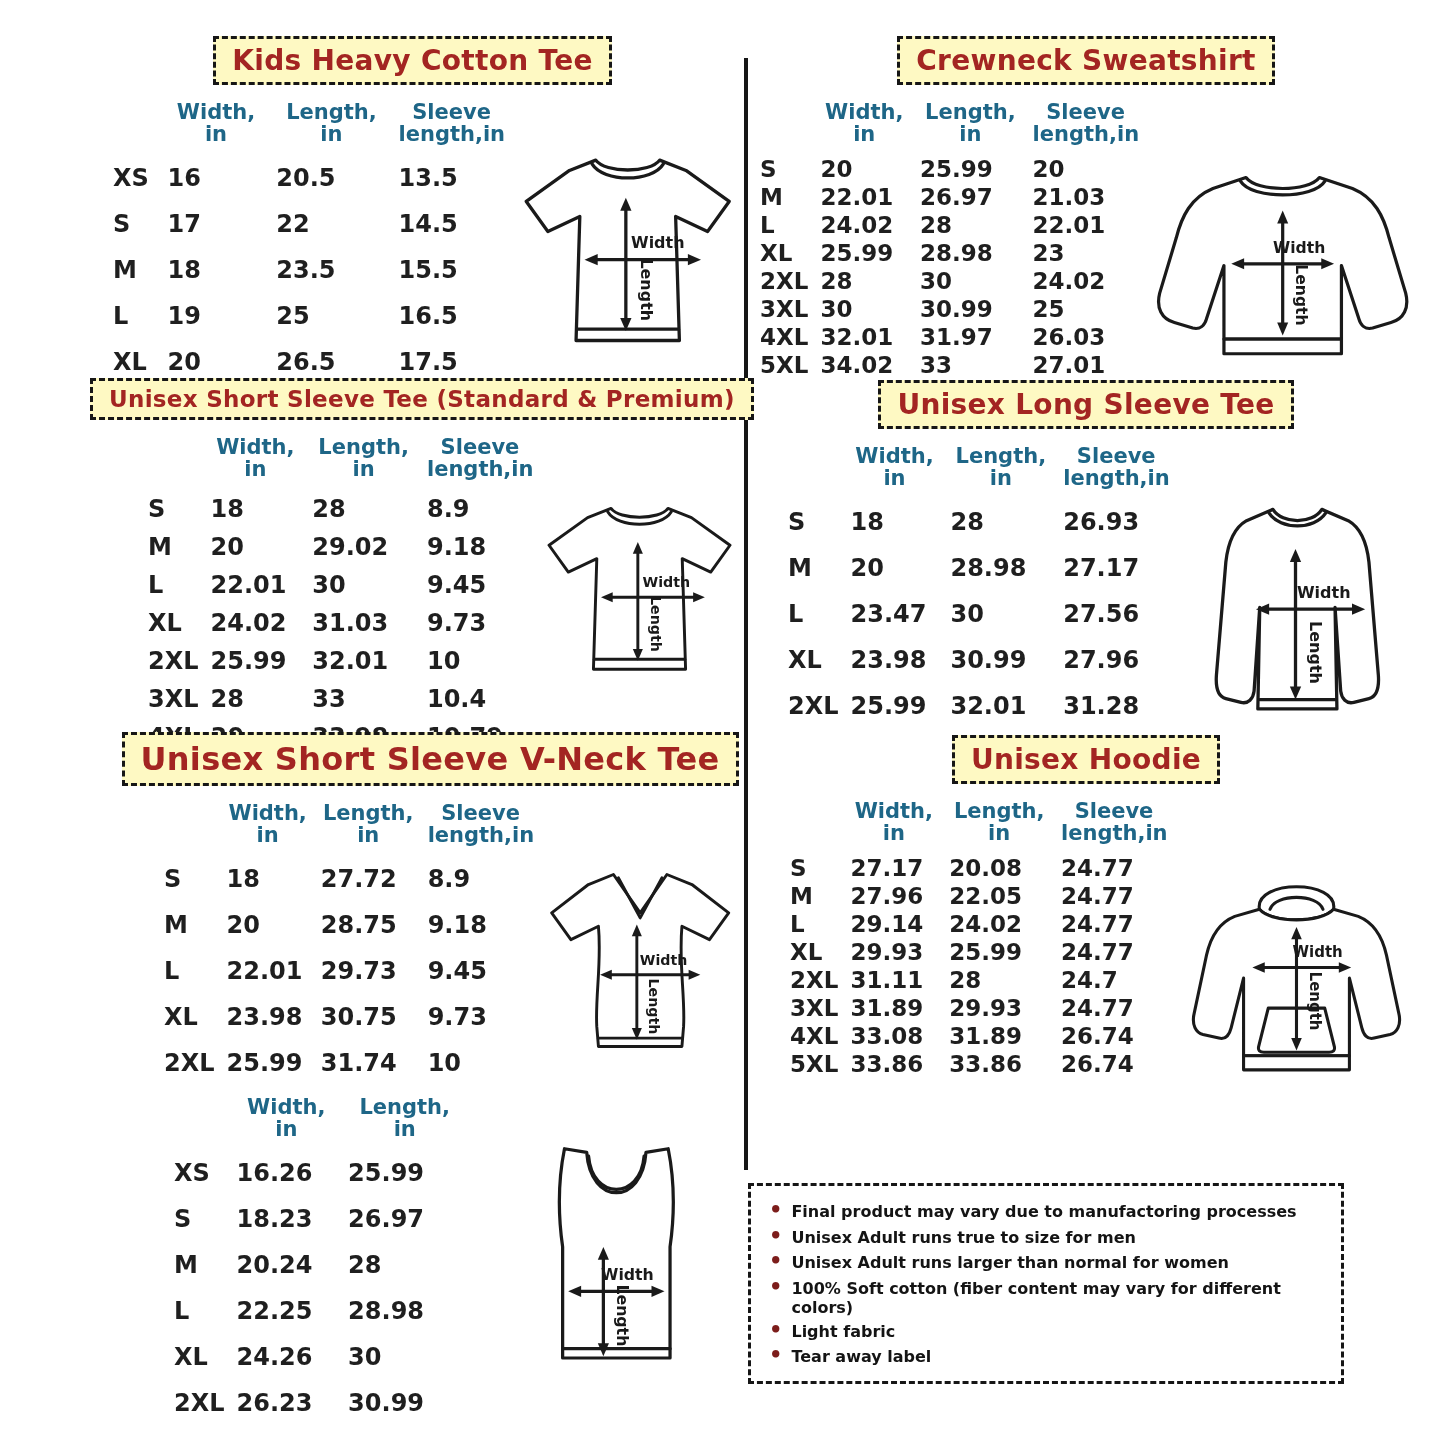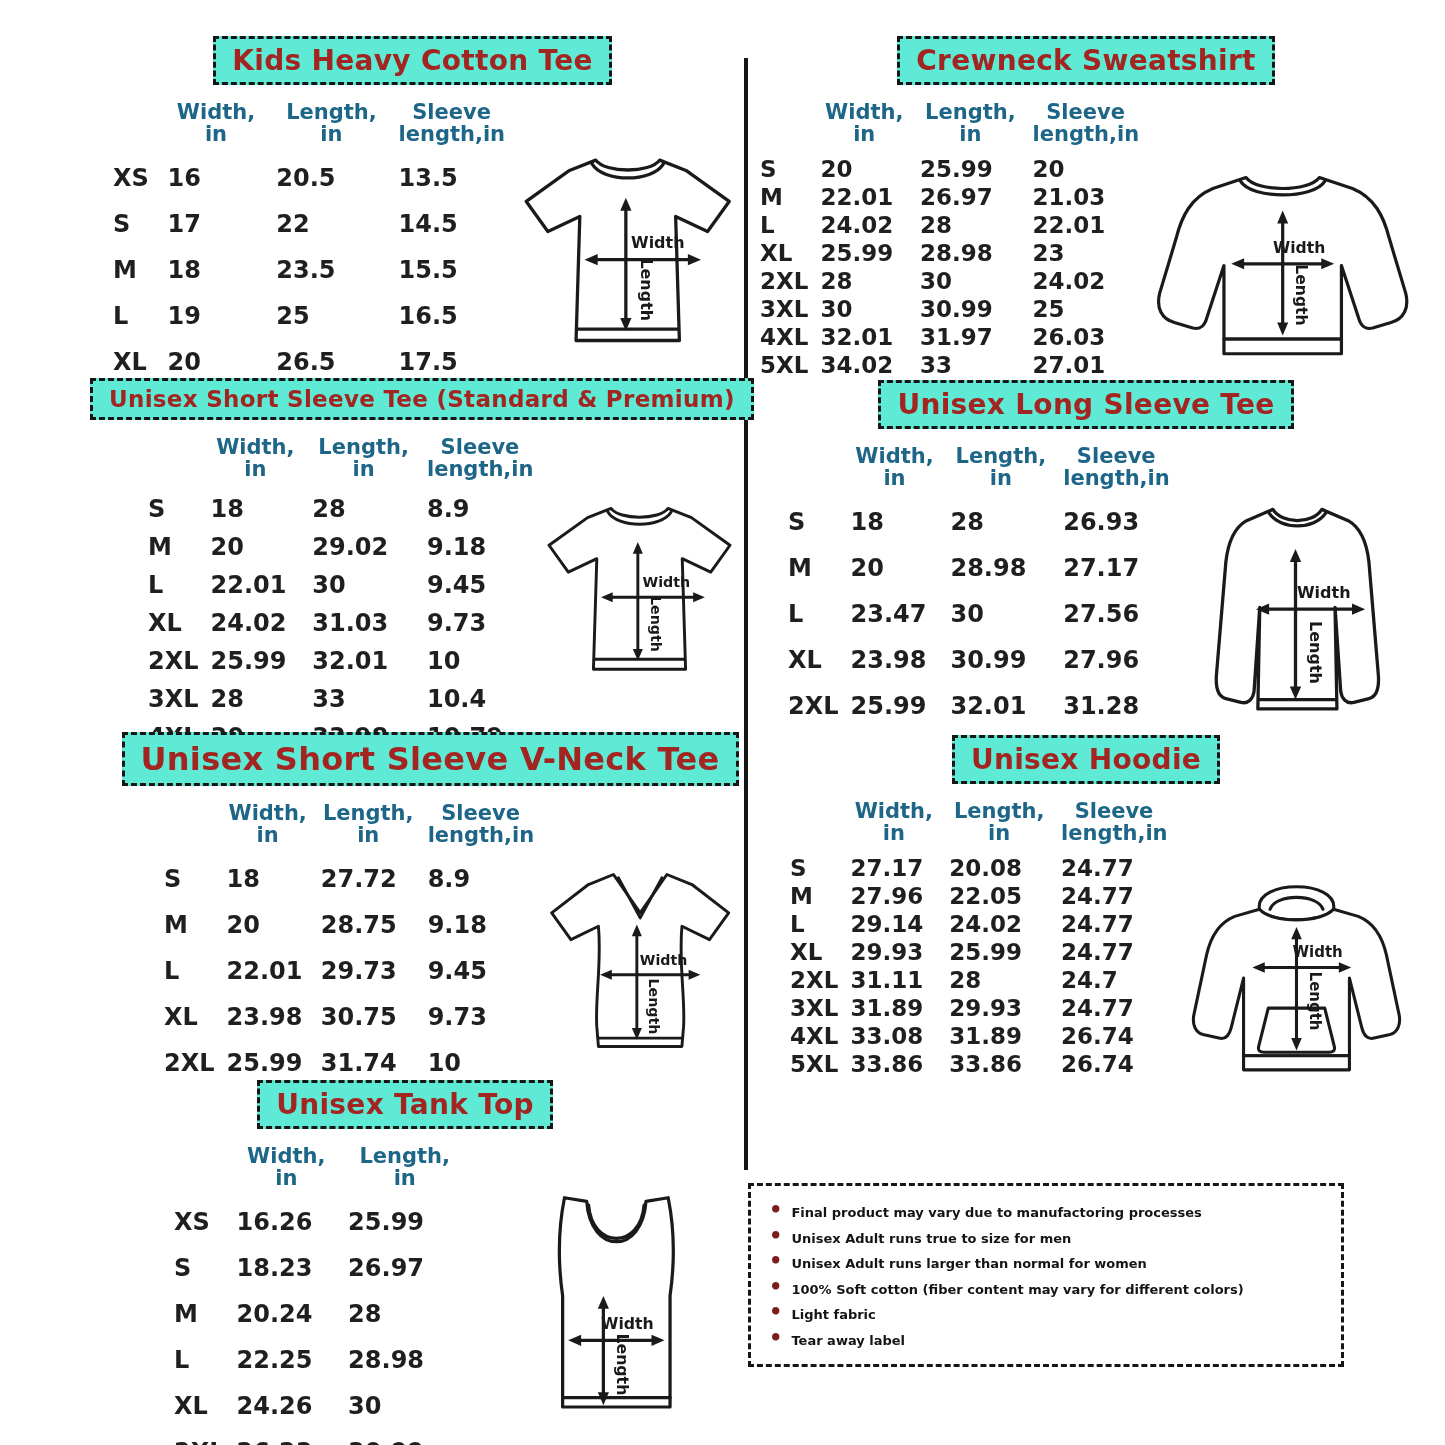--- a/index.html
+++ b/index.html
@@ -14,21 +14,21 @@
   .canvas { position:absolute; top:0; left:0; width:1445px; height:1445px; background:#ffffff; }
 
   .divider { position:absolute; left:744px; top:58px; width:4px; height:1112px; background:#161616; }
 
   .section { position:absolute; }
   .title-row { text-align:center; }
   .title-box {
     display:inline-block;
     border:3px dashed #161616;
     padding:5px 16px;
-    background:#5eead4;
+    background:#fef9c3;
     text-align:center;
   }
   .title-box span {
     color:#a32522;
     font-weight:bold;
     font-size:28px;
     letter-spacing:.3px;
     white-space:nowrap;
   }
   .t-small span { font-size:23px; }
@@ -76,21 +76,21 @@
   }
 
   .notes-box {
     position:absolute;
     border:3px dashed #161616;
     padding:12px 18px;
     background:#ffffff;
   }
   .notes-box .note { display:flex; align-items:baseline; line-height:1.22; }
   .notes-box .bullet { color:#7c1d1b; font-size:21px; font-weight:bold; margin-right:9px; }
-  .notes-box .note-text { font-weight:bold; font-size:13px; color:#141414; }
+  .notes-box .note-text { font-weight:bold; font-size:16px; color:#141414; }
 
   
   #sec-kids      { left:85px;  top:36px;   width:655px; }
   #sec-kids .tbl-wrap { padding-left:22px; }
   #sec-kids svg  { margin-top:44px; margin-left:4px; }
 
   #sec-crew      { left:752px; top:36px;   width:668px; }
   #sec-crew .tbl-wrap { padding-left:2px; }
   #sec-crew svg  { margin-top:52px; }
 
@@ -545,21 +545,20 @@
         <line class="arrow" x1="102" y1="112" x2="190" y2="112"></line>
         <polygon class="head" points="90,112 104,106 104,118"></polygon>
         <polygon class="head" points="202,112 188,106 188,118"></polygon>
         <text x="164" y="100" text-anchor="middle">Width</text>
         <text x="155" y="150" text-anchor="middle" transform="rotate(90 155 150)">Length</text>
       </svg>
     </div>
   </div>
 
   <div class="section" id="sec-tank">
-    <div class="title-row"><div class="title-box"><span>Unisex Tank Top</span></div></div>
     <div class="body-row">
       <div class="tbl-wrap">
           <table class="roomy">
             <thead>
               <tr>
                 <th class="sz-sp"></th>
                 <th class="col-h">Width, in</th>
                 <th class="col-h">Length, in</th>
               </tr>
             </thead>

